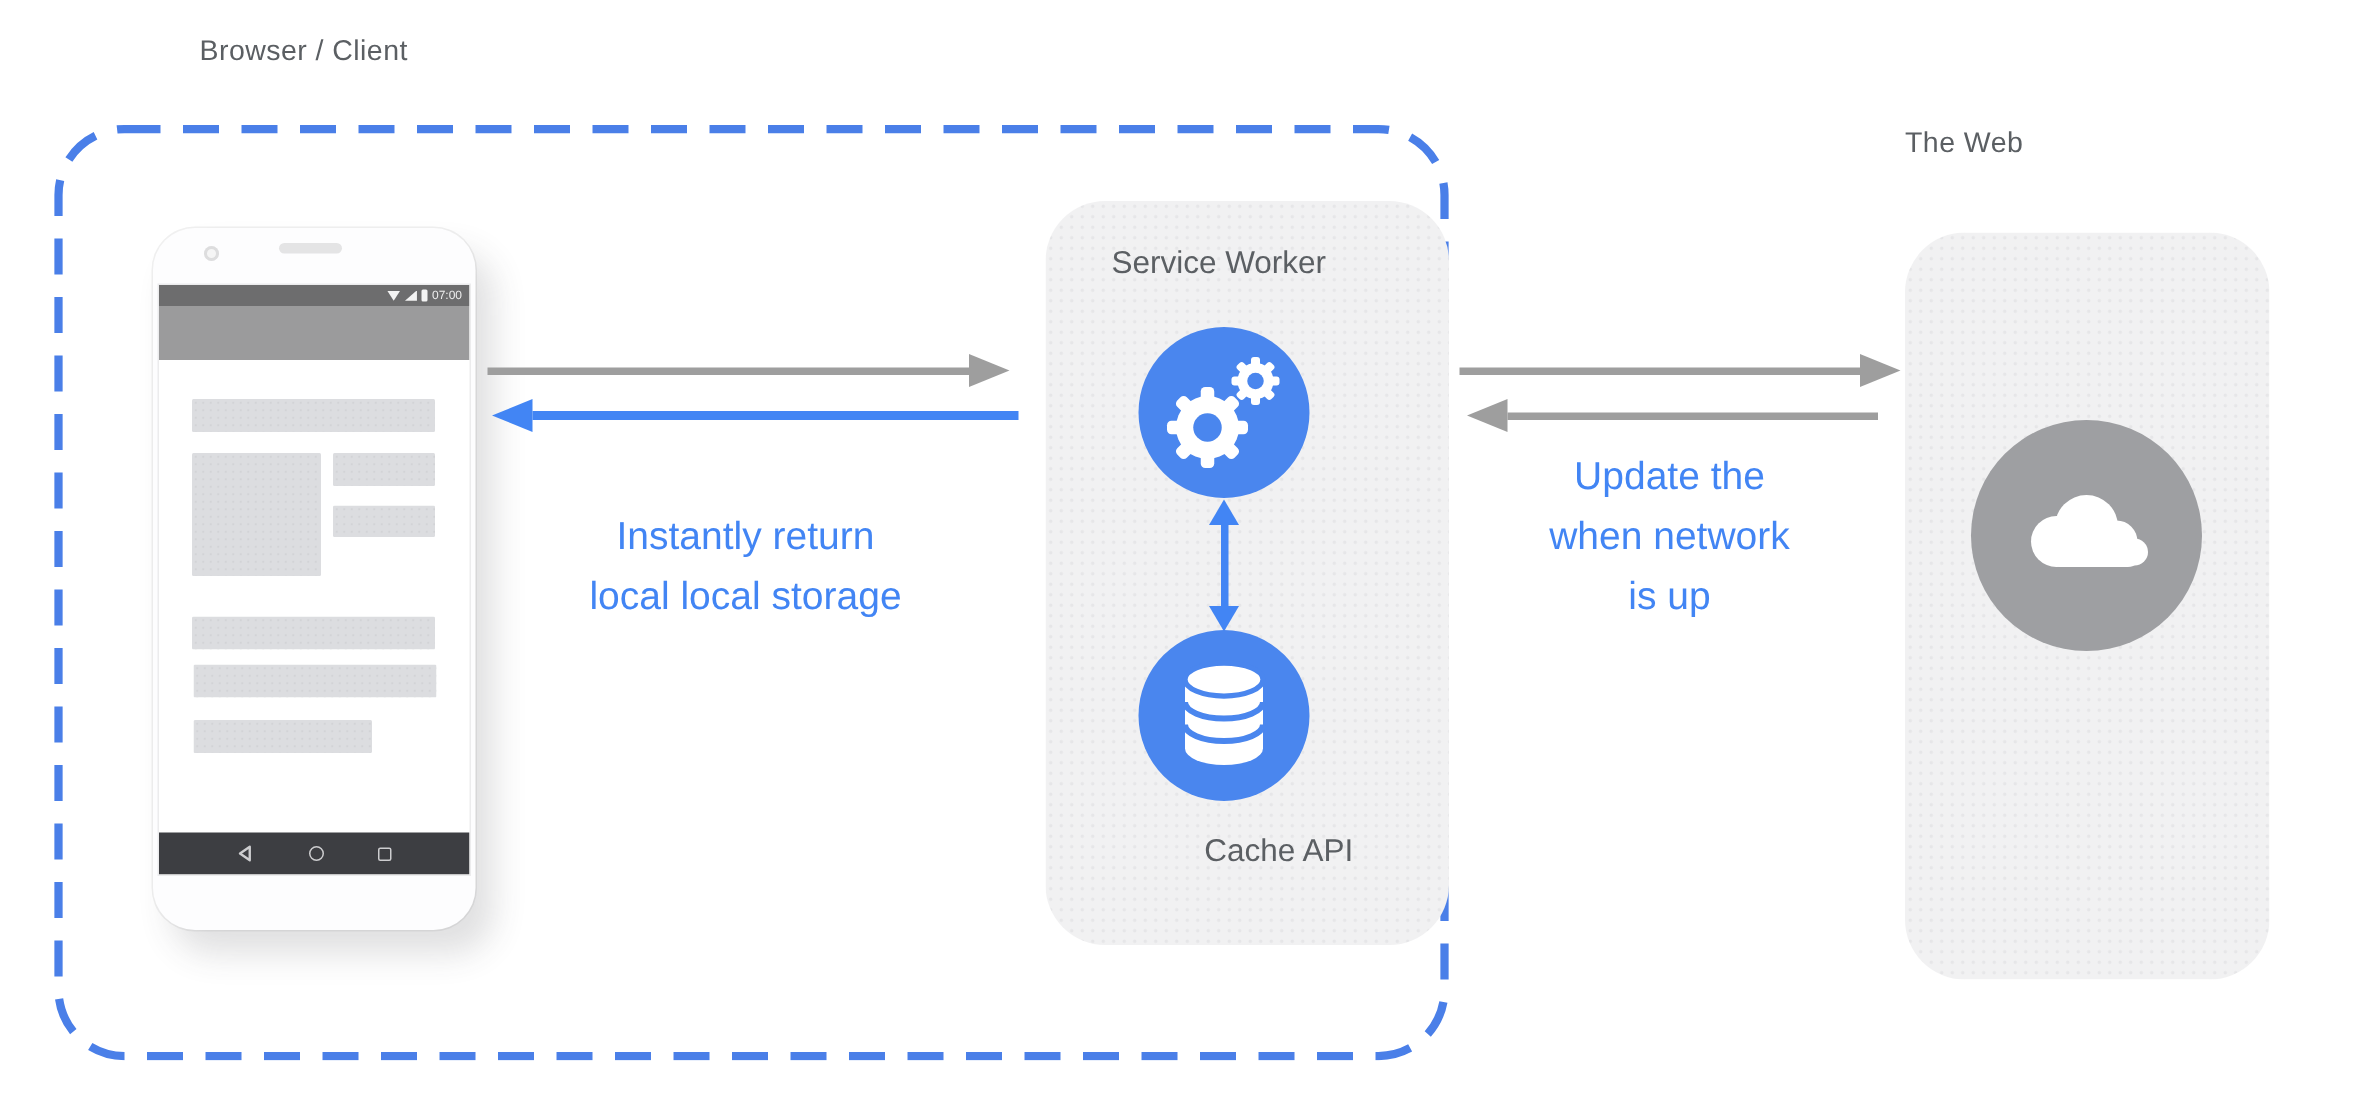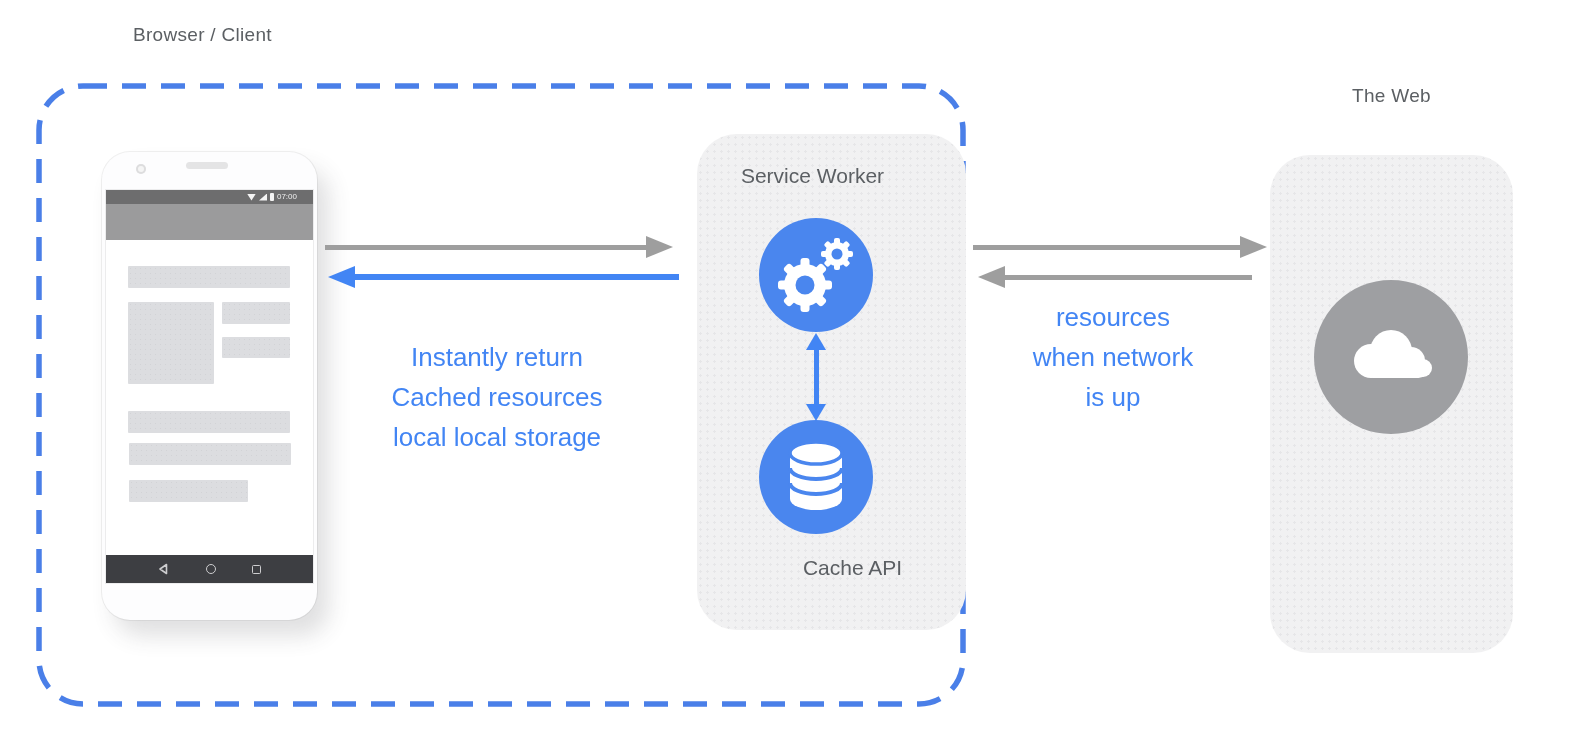--- a/index.html
+++ b/index.html
@@ -15,21 +15,21 @@
 
   
   .phone{left:102px;top:152px;width:215px;height:468px;background:#fdfdfe;
          border-radius:28px;box-shadow:12px 16px 22px rgba(60,64,67,.16),0 0 0 1px #f0f0f0;}
   .phone-camera{left:34px;top:12px;width:10px;height:10px;border-radius:50%;
                 background:#f5f5f5;box-shadow:inset 0 0 0 2px #ddddde;}
   .phone-speaker{left:84px;top:10px;width:42px;height:7px;border-radius:4px;background:#e4e4e5;}
   .phone-screen{left:4px;top:38px;width:207px;height:393px;background:#ffffff;
                 box-shadow:0 0 0 1px #ececed;overflow:hidden;}
   .statusbar{left:0;top:0;width:207px;height:14px;background:#6d6d6e;
-             display:flex;align-items:center;justify-content:flex-end;gap:3px;padding-right:16px;box-sizing:border-box;}
+             display:flex;align-items:center;justify-content:flex-end;gap:3px;padding-right:5px;box-sizing:border-box;}
   .wifi-ico{width:9px;height:7px;background:#f4f4f4;clip-path:polygon(0 0,100% 0,50% 100%);}
   .signal-ico{width:8px;height:7px;background:#f4f4f4;clip-path:polygon(100% 0,100% 100%,0 100%);}
   .batt-ico{width:4px;height:8px;background:#f4f4f4;border-radius:1px;}
   .sb-time{color:#efefef;font-size:8px;line-height:8px;}
   .appbar{left:0;top:14px;width:207px;height:36px;background:#9b9b9c;}
   .blk{background:#dcdde0;background-image:radial-gradient(#d2d3d6 .8px,transparent 1px);
        background-size:5px 5px;border-radius:1px;}
   .navbar{left:0;bottom:0;width:207px;height:28px;background:#3d3e42;
           display:flex;align-items:center;justify-content:center;gap:36px;}
   .nav-home{width:10px;height:10px;border:1.6px solid #cdcdcf;border-radius:50%;box-sizing:border-box;}
@@ -105,21 +105,20 @@
   <div class="head-right"></div>
 </div>
 
 <div class="abs h-arrow" style="left:328px;top:265px;">
   <div class="head-left blue"></div>
   <div class="h-line blue" style="width:324px;"></div>
 </div>
 
 <div class="abs caption" style="left:372px;top:297px;width:250px;margin-top:40px;">
   <div>Instantly return</div>
-  <div>Cached resources</div>
   <div>local local storage</div>
 </div>
 
 <div class="abs panel" style="left:697px;top:134px;width:269px;height:496px;">
   <div class="abs panel-label" style="left:0;top:30px;width:231px;">Service Worker</div>
 
   <div class="abs blue-circle" style="left:62px;top:84px;">
     <svg width="100" height="100" viewBox="-50 -50 100 100">
       <g transform="translate(-11,10)">
         <g fill="#ffffff">
@@ -166,26 +165,26 @@
   <div class="h-line" style="width:267px;"></div>
   <div class="head-right"></div>
 </div>
 
 <div class="abs h-arrow" style="left:978px;top:265px;">
   <div class="head-left"></div>
   <div class="h-line" style="width:247px;"></div>
 </div>
 
 <div class="abs caption" style="left:993px;top:297px;width:240px;">
-  <div>resources</div>
+  <div>Update the</div>
   <div>when network</div>
   <div>is up</div>
 </div>
 
-<div class="abs section-title" style="left:1270px;top:85px;width:243px;text-align:center;">The Web</div>
+<div class="abs section-title" style="left:1270px;top:85px;width:243px;text-align:left;">The Web</div>
 
 <div class="abs panel" style="left:1270px;top:155px;width:243px;height:498px;">
   <div class="abs gray-circle" style="left:44px;top:125px;">
     <svg width="120" height="120" viewBox="0 0 120 120">
       <g fill="#ffffff">
         <circle cx="40" cy="64" r="17"></circle>
         <circle cx="60" cy="54" r="21"></circle>
         <circle cx="80" cy="64" r="14"></circle>
         <circle cx="92" cy="71" r="9"></circle>
         <rect x="33" y="62" width="64" height="19" rx="9.5"></rect>

